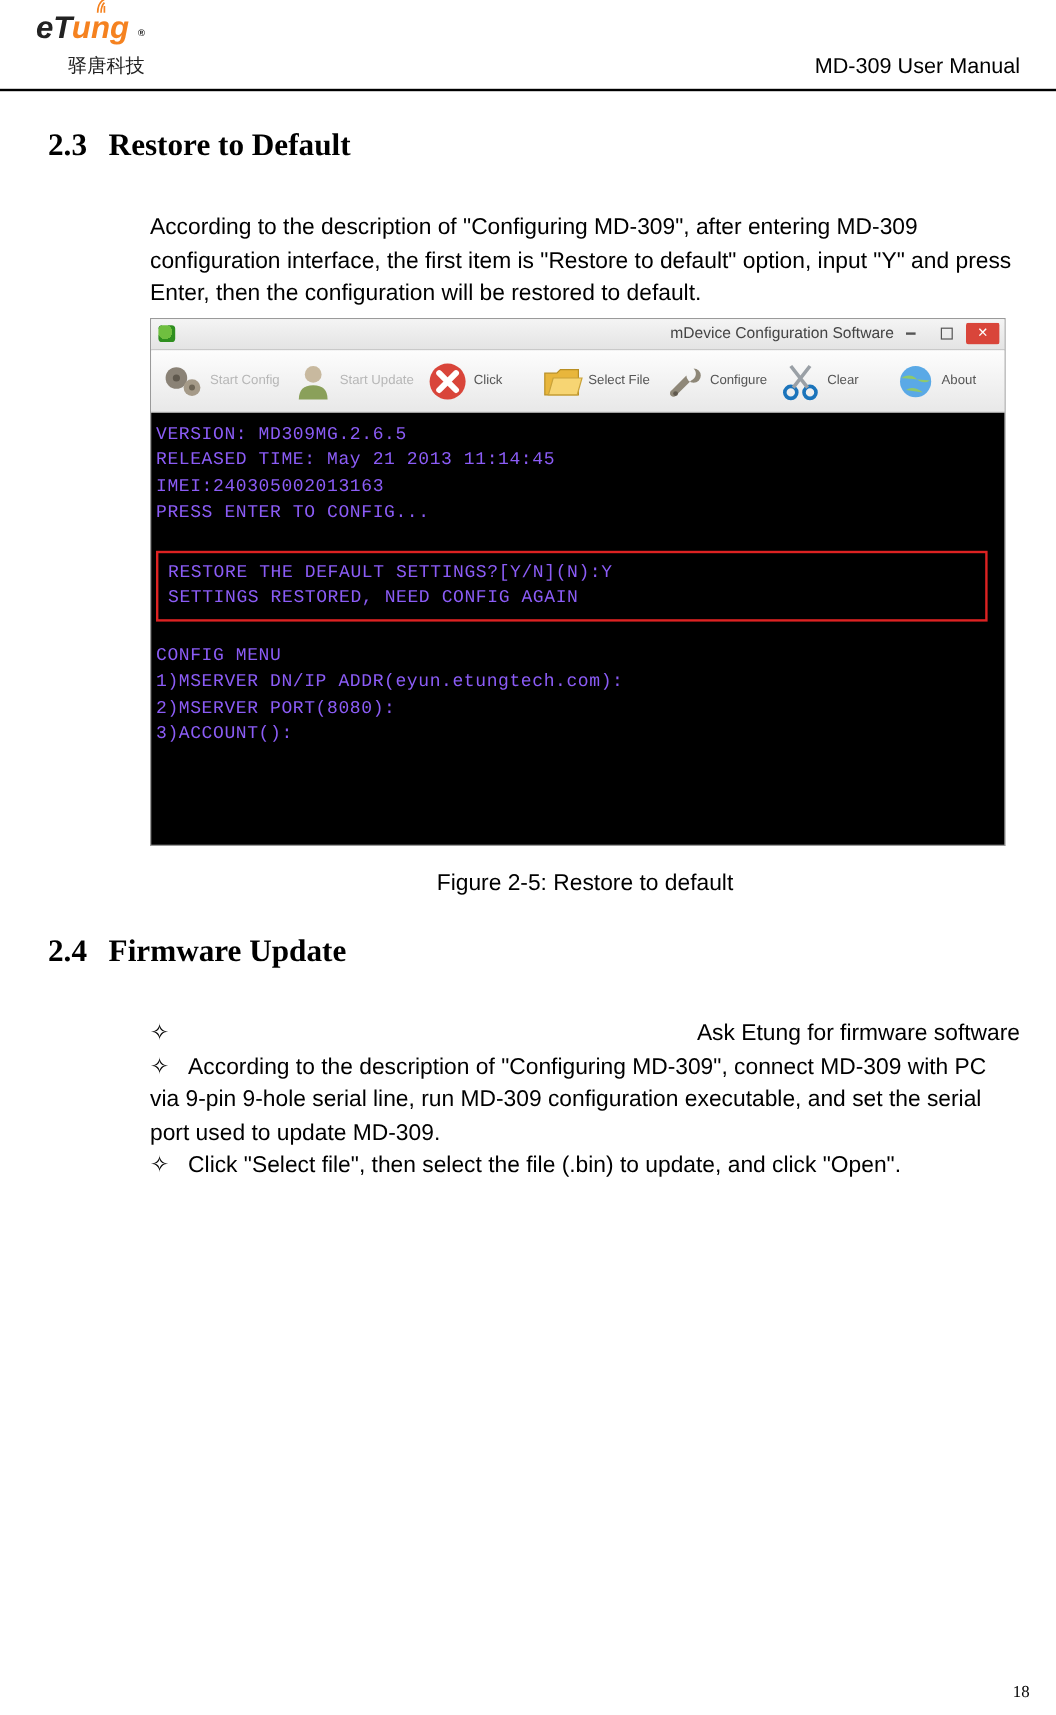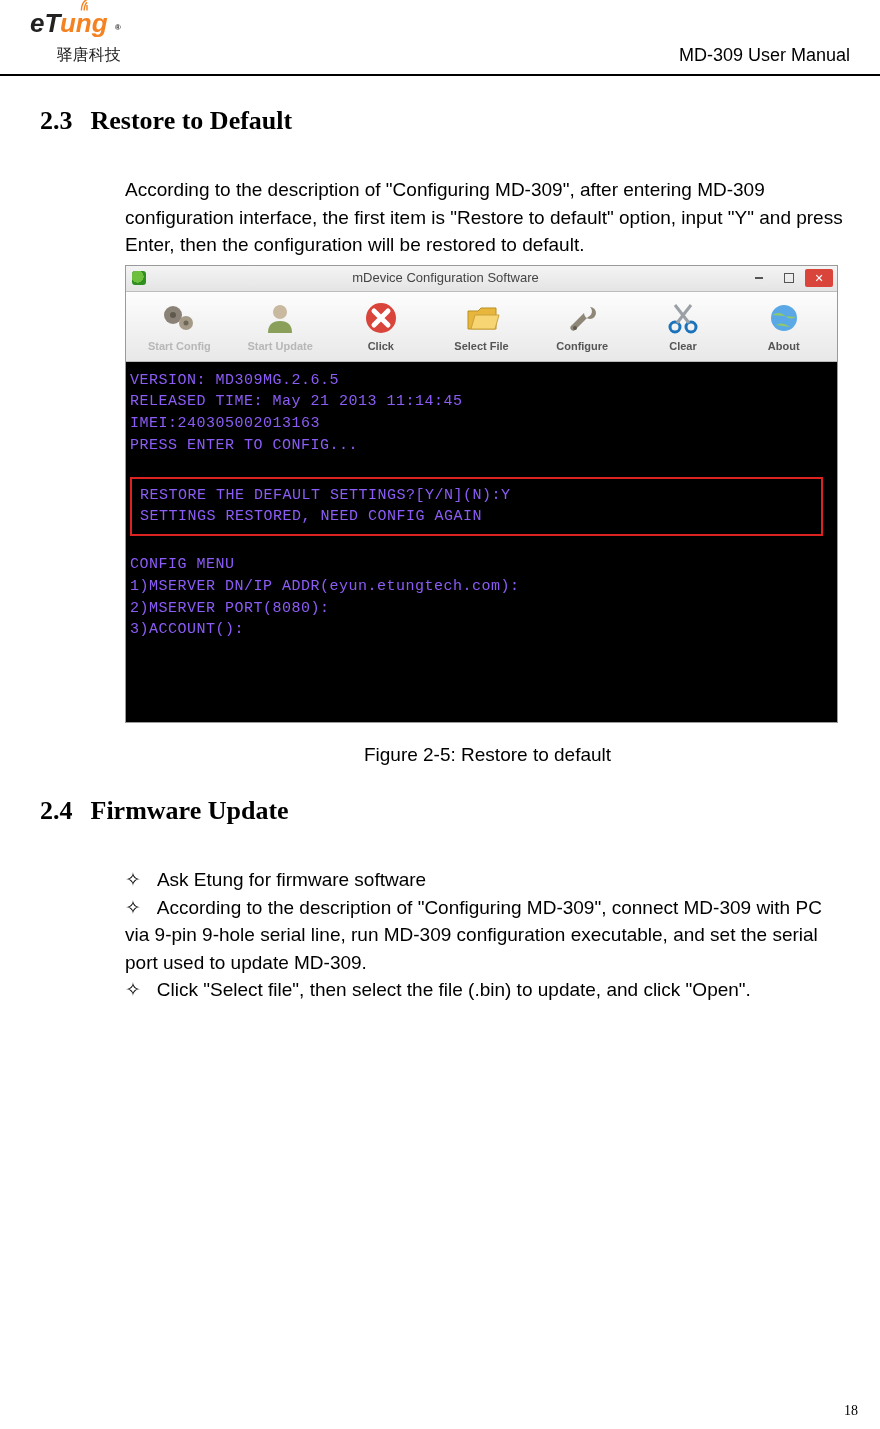--- a/index.html
+++ b/index.html
@@ -51,21 +51,21 @@
     font-family: Verdana, sans-serif;
   }
   .figure-caption {
     text-align: center;
     font-size: 19px;
     margin: 18px 0 28px 0;
     font-family: Verdana, sans-serif;
   }
   .bullet-row { display: flex; gap: 16px; }
   .bullet-sym { flex: 0 0 auto; }
-  .bullet-text { flex: 1; }
+  .bullet-text { flex: 1; text-align: right; }
   
   .app-window {
     margin: 6px 0 0 0;
     width: 713px;
     border: 1px solid #9a9a9a;
     font-family: "Microsoft YaHei", Arial, sans-serif;
     font-size: 13px;
   }
   .titlebar {
     background: linear-gradient(#f4f4f4, #e4e4e4);
@@ -75,21 +75,21 @@
     height: 26px;
     padding: 0 4px 0 6px;
     border-bottom: 1px solid #bdbdbd;
   }
   .titlebar-left { display: flex; align-items: center; gap: 6px; }
   .app-icon {
     width: 14px; height: 14px;
     background: radial-gradient(circle at 40% 40%, #6fbf3f 0 50%, #2f8f1f 51% 100%);
     border-radius: 3px;
   }
-  .titlebar-title { color: #444; font-size: 13px; flex: 1; text-align: center; }
+  .titlebar-title { color: #444; font-size: 13px; flex: 1; text-align: right; }
   .win-controls { display: flex; gap: 2px; }
   .win-btn {
     width: 28px; height: 18px;
     display: flex; align-items: center; justify-content: center;
     font-size: 10px; color: #555;
     border: 1px solid transparent;
   }
   .win-btn.min::before { content: ""; width: 8px; height: 2px; background: #555; display: block; }
   .win-btn.max::before { content: ""; width: 8px; height: 8px; border: 1.5px solid #555; display: block; }
   .win-btn.close {
@@ -99,29 +99,28 @@
   .toolbar {
     background: linear-gradient(#fdfdfd, #e8e8e8);
     display: flex;
     padding: 4px 4px 2px 4px;
     gap: 2px;
     border-bottom: 1px solid #bbb;
   }
   .tool-btn {
     flex: 1;
     display: flex;
-    flex-direction: column;
+    flex-direction: row;
     align-items: center;
     gap: 2px;
     padding: 2px 2px 3px 2px;
     font-size: 11px;
     color: #555;
     border: 1px solid transparent;
     border-radius: 4px;
-    font-weight: bold;
   }
   .tool-btn .tool-icon {
     width: 40px; height: 38px;
     display: flex; align-items: center; justify-content: center;
   }
   .tool-btn .tool-label { white-space: nowrap; }
   .terminal {
     background: #000;
     color: #8b5cf6;
     font-family: "SimSun","NSimSun","Courier New",monospace;

